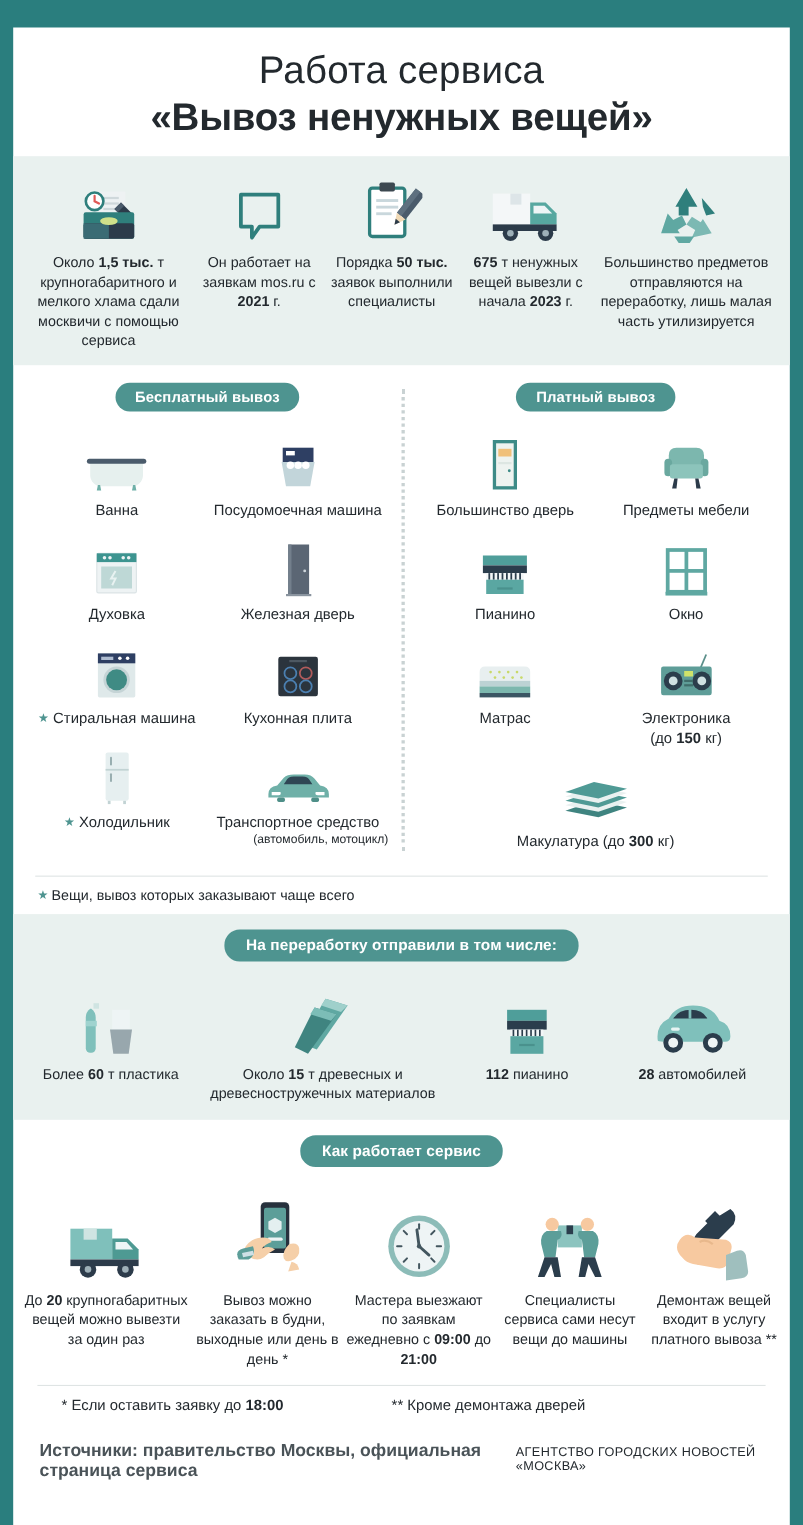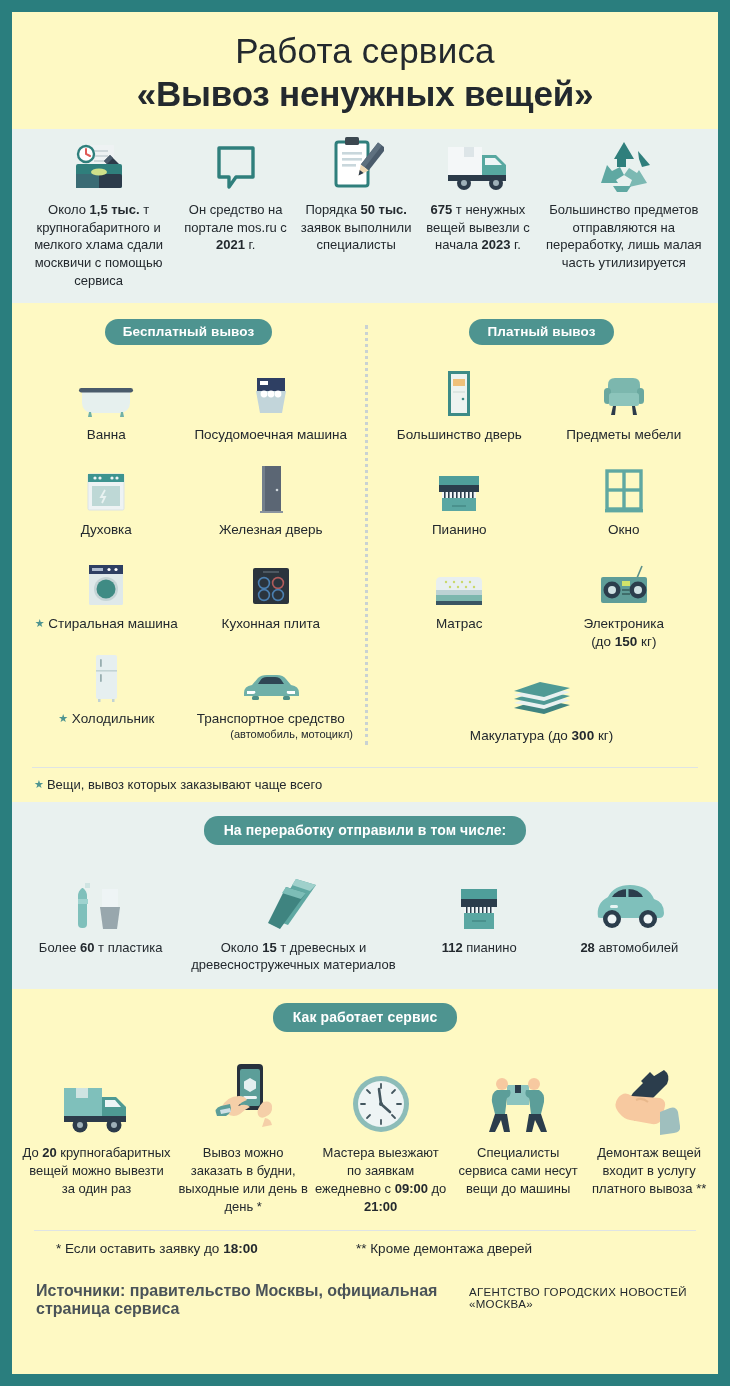--- a/index.html
+++ b/index.html
@@ -5,36 +5,36 @@
   * { box-sizing: border-box; margin: 0; padding: 0; }
   body {
     width: 730px; height: 1386px;
     background: #2a7e7e;
     font-family: "Liberation Sans", sans-serif;
     color: #23292e;
     overflow: hidden;
   }
   .frame {
     position: absolute;
-    left: 12px; top: 12px;
+    left: 12px; top: 25px;
     width: 706px; height: 1362px;
-    background: #fef9c3;
+    background: #ffffff;
   }
 
   
   .title-block { padding: 18px 20px 14px; text-align: center; }
   .title-l1 { font-size: 35px; font-weight: 400; line-height: 1.22; letter-spacing: .2px; }
   .title-l2 { font-size: 35px; font-weight: 700; line-height: 1.22; letter-spacing: -.2px; }
   .title-l3 { font-size: 35px; font-weight: 400; line-height: 1.3; }
 
   
   .stats {
     background: #e9f1ef;
     display: flex;
-    padding: 0 8px 14px;
+    padding: 16px 8px 14px;
     align-items: flex-start;
   }
   .stat { flex: 1; text-align: center; padding: 0 4px; }
   .stat .ico { height: 64px; display: flex; align-items: flex-end; justify-content: center; margin-bottom: 8px; }
   .stat .txt { font-size: 13px; line-height: 1.35; }
   .stat .txt b { font-weight: 700; }
   .s-w1 { flex: 1.18; }
   .s-w2 { flex: .86; }
   .s-w3 { flex: .92; }
   .s-w4 { flex: .88; }
@@ -144,21 +144,21 @@
       </div>
     </div>
 
     <div class="stat s-w2">
       <div class="ico">
         <svg width="44" height="50" viewBox="0 0 44 50">
           <path d="M5 5 H39 V34 H22 L15 44 L15 34 H5 Z" fill="none" stroke="#2f7f7c" stroke-width="3.4" stroke-linejoin="round"></path>
         </svg>
       </div>
       <div class="txt">
-        <span>Он средство на портале mos.ru с </span><b>2021</b><span> г.</span>
+        <span>Он работает на заявкам mos.ru с </span><b>2021</b><span> г.</span>
       </div>
     </div>
 
     <div class="stat s-w3">
       <div class="ico">
         <svg width="56" height="58" viewBox="0 0 56 58">
           <rect x="8" y="7" width="32" height="44" rx="2.5" fill="#fff" stroke="#2f7f7c" stroke-width="3"></rect>
           <rect x="17" y="2" width="14" height="8" rx="1.6" fill="#3c4850"></rect>
           <rect x="14" y="17" width="20" height="2.6" fill="#c9d7dc"></rect>
           <rect x="14" y="23" width="20" height="2.6" fill="#c9d7dc"></rect>

